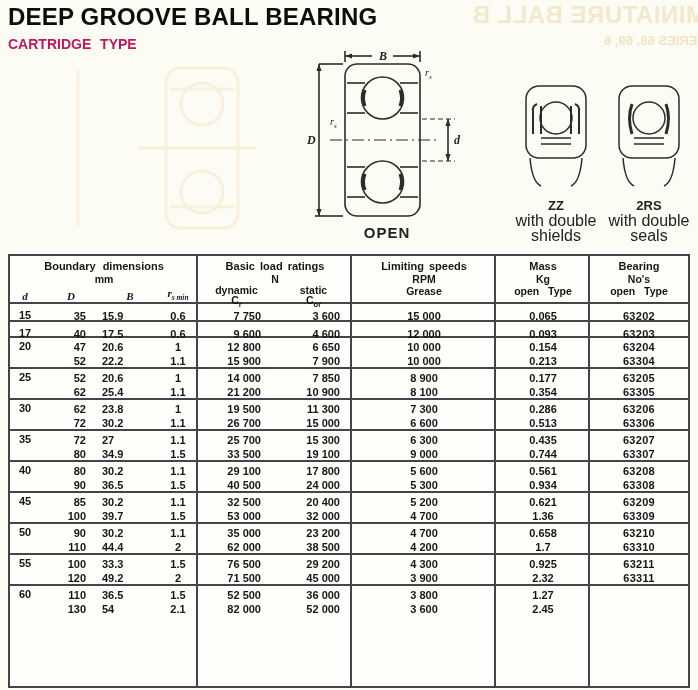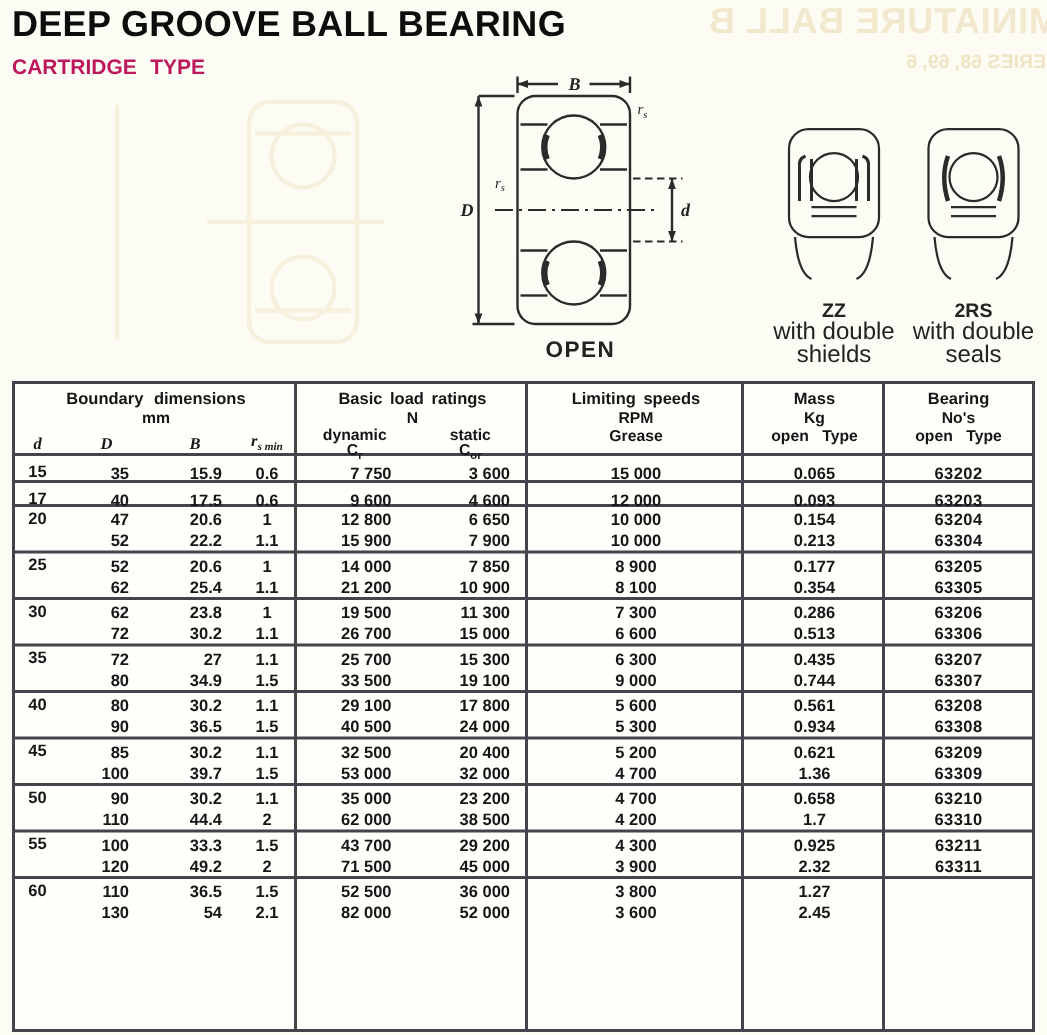--- a/index.html
+++ b/index.html
@@ -60,21 +60,21 @@
   .h-nos   { grid-area:2/9/3/10; font-size:10.5px; }
   .h-ot2   { grid-area:3/9/4/10; font-size:10.5px; word-spacing:6px; }
 
   .trow { font-size:11px; font-weight:bold; }
   .trow + .trow { border-top:2px solid #43454d; }
   .trow.single { height:16px; padding-top:5px; }
   .trow.double { height:31px; padding-top:2px; }
   .cell .ln { line-height:14px; }
   .c1 { text-align:center; }
   .c2 { text-align:right; padding-right:16px; }
-  .c3 { text-align:right; padding-right:10px; }
+  .c3 { padding-right:10px; }
   .c4 { text-align:center; }
   .c5 { text-align:right; padding-right:14px; }
   .c6 { text-align:right; padding-right:12px; }
   .c7 { text-align:center; }
   .c8 { text-align:center; }
   .c9 { text-align:center; letter-spacing:.3px; }
 </style>
 </head>
 <body>
 
@@ -528,21 +528,21 @@
           </div>
           <div class="cell c3">
             <div class="ln">33.3</div>
             <div class="ln">49.2</div>
           </div>
           <div class="cell c4">
             <div class="ln">1.5</div>
             <div class="ln">2</div>
           </div>
           <div class="cell c5">
-            <div class="ln">43 700</div>
+            <div class="ln">76 500</div>
             <div class="ln">71 500</div>
           </div>
           <div class="cell c6">
             <div class="ln">29 200</div>
             <div class="ln">45 000</div>
           </div>
           <div class="cell c7">
             <div class="ln">4 300</div>
             <div class="ln">3 900</div>
           </div>

